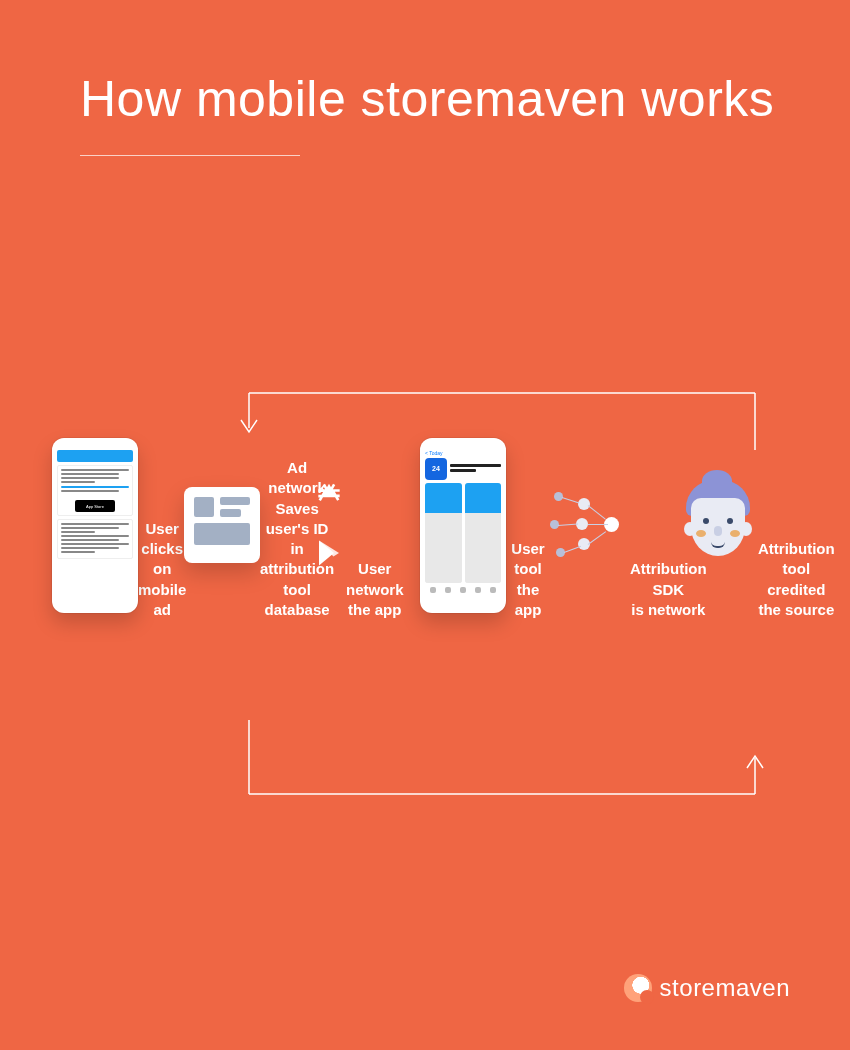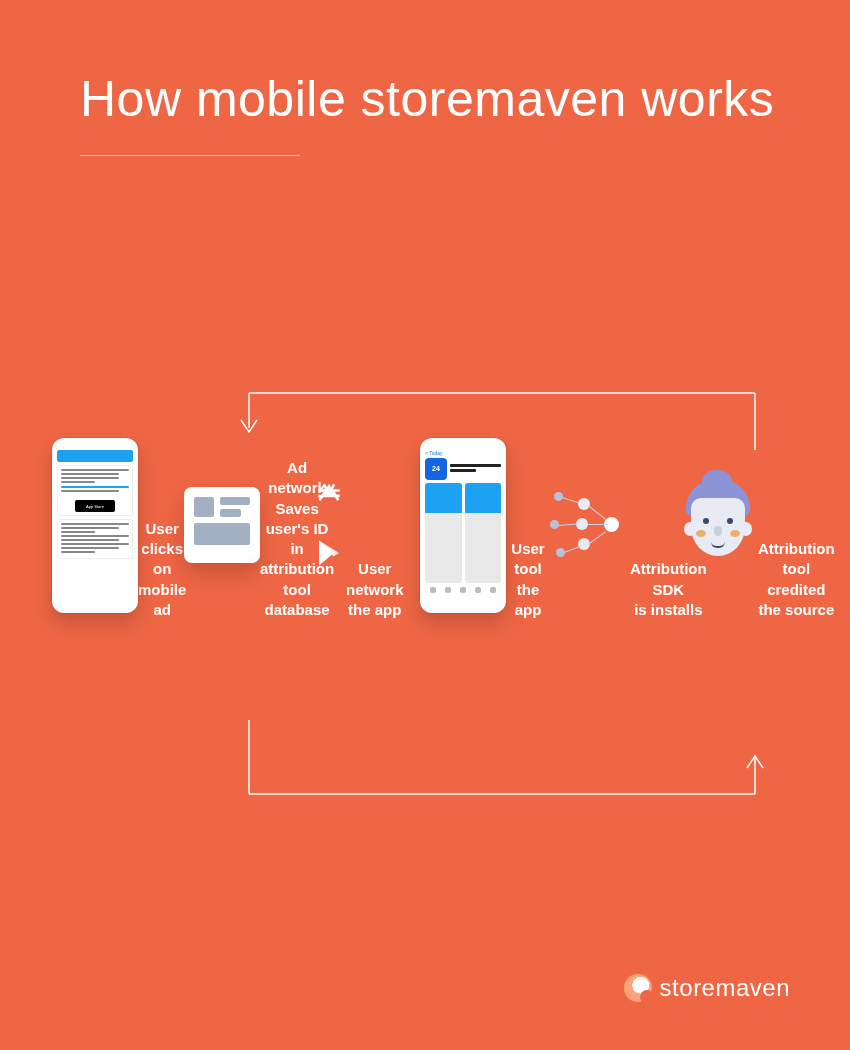--- a/index.html
+++ b/index.html
@@ -317,21 +317,21 @@
         <div class="net-line" style="top:35px;left:8px;width:20px;transform:rotate(-4deg)"></div>
         <div class="net-line" style="top:62px;left:14px;width:18px;transform:rotate(-20deg)"></div>
         <div class="net-line" style="top:15px;left:38px;width:22px;transform:rotate(38deg)"></div>
         <div class="net-line" style="top:34px;left:38px;width:20px;transform:rotate(0deg)"></div>
         <div class="net-line" style="top:54px;left:38px;width:22px;transform:rotate(-36deg)"></div>
       </div>
     </div>
     <div class="caption">
       <span class="bold" style="white-space:pre-line">Attribution
 SDK</span><br>
-      <span class="reg" style="white-space:pre-line">is installs</span>
+      <span class="reg" style="white-space:pre-line">is network</span>
     </div>
   </div>
 
   <div class="step" style="width:120px">
     <div class="step-visual">
       <div class="avatar">
         <div class="hair"></div>
         <div class="hair-top"></div>
         <div class="face"></div>
         <div class="ear l"></div>

